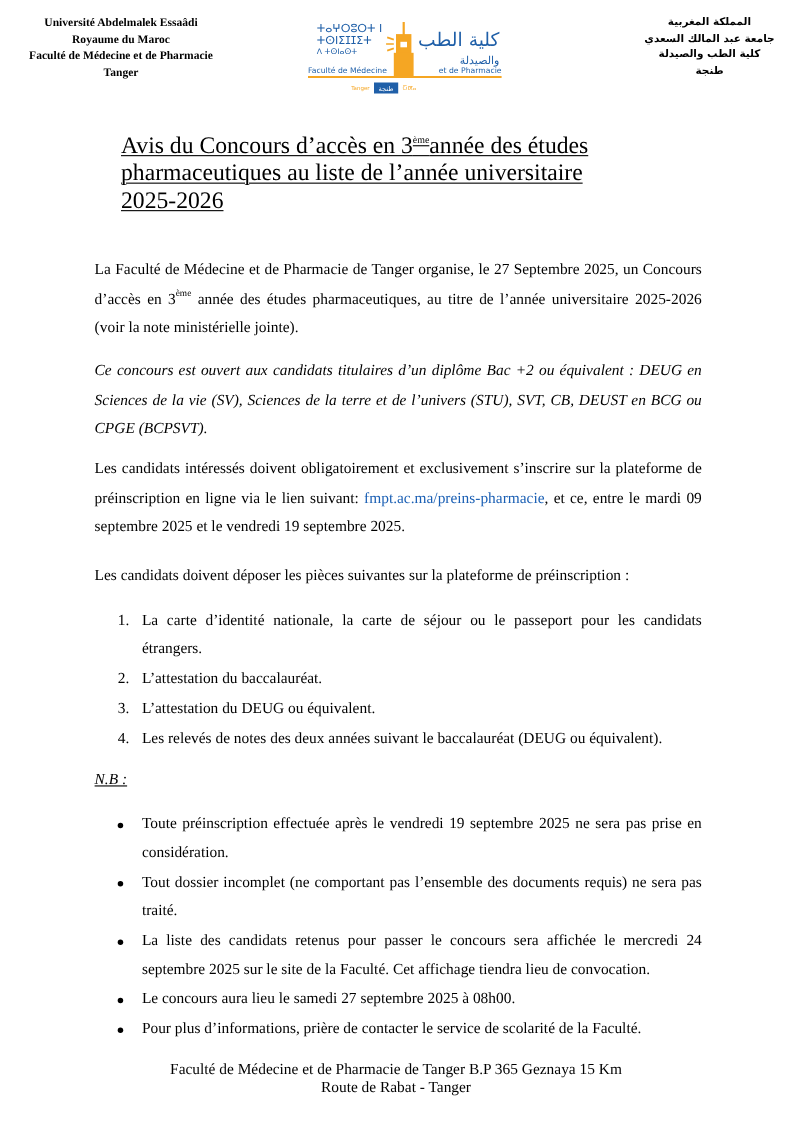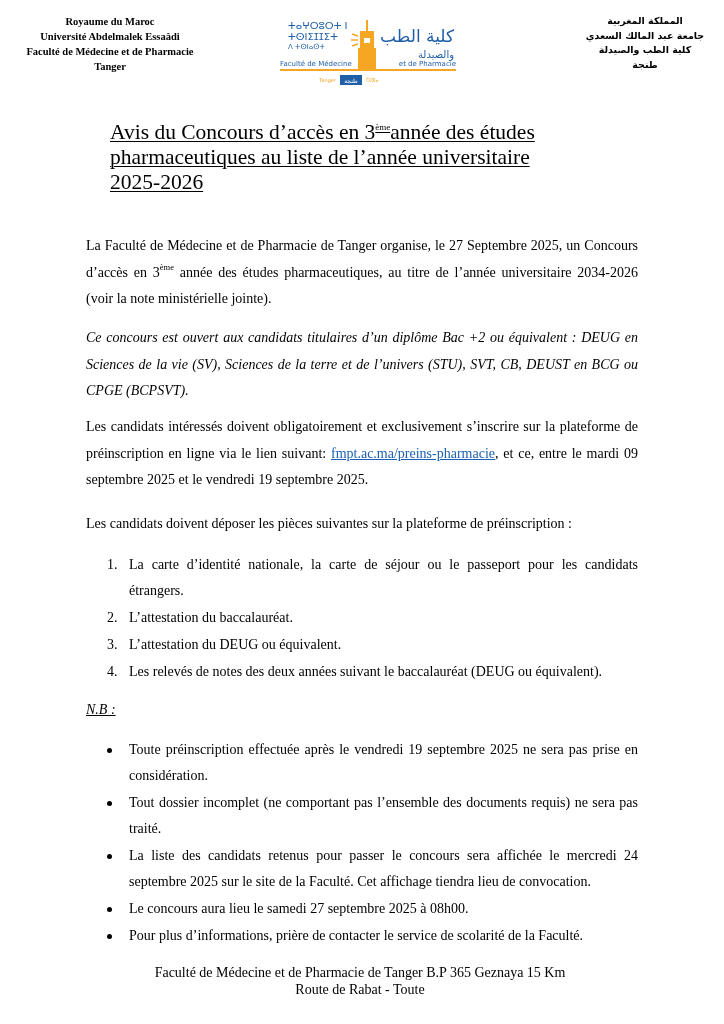--- a/index.html
+++ b/index.html
@@ -14,42 +14,42 @@
 
   .logo { position: absolute; left: 278px; top: 18px; width: 180px; height: 78px; }
 
   .title { position: absolute; left: 110px; top: 120px; width: 500px; 
            font-size: 21.5px; line-height: 25px; }
   .title span.u { text-decoration: underline; text-decoration-thickness: 1px; text-underline-offset: 2px; }
   .title sup { font-size: 9px; vertical-align: 9px; line-height: 0; text-decoration: underline; }
 
   .para { position: absolute; left: 86px; width: 552px; font-size: 14px; line-height: 26.5px; text-align: justify; }
   .para sup { font-size: 8.5px; vertical-align: 7px; line-height: 0; }
-  .link { color: #1a5fb4; text-decoration: underline; }
+  .link { color: #1a5fb4; }
 
   .olist { position: absolute; left: 100px; width: 538px; top: 552px; font-size: 14px; }
   .olist .item { position: relative; padding-left: 29px; line-height: 26px; text-align: justify; margin-bottom: 1px; }
   .olist .num { position: absolute; left: 7px; top: 0; }
 
   .nb { position: absolute; left: 86px; top: 702px; font-size: 14px; font-style: italic; text-decoration: underline; text-align: center; }
 
   .blist { position: absolute; left: 100px; width: 538px; top: 737px; font-size: 14px; }
   .blist .item { position: relative; padding-left: 29px; line-height: 26px; text-align: justify; margin-bottom: 1px; }
   .blist .dot { position: absolute; left: 7px; top: 11px; width: 5px; height: 5px; border-radius: 50%; background: #000; }
 
   .footer { position: absolute; left: 100px; top: 964px; width: 520px; text-align: center; font-size: 14px; line-height: 17px; }
 </style>
 </head>
 <body>
 
 <div class="page">
 
   <div class="hdr-left">
+    <div>Université Abdelmalek Essaâdi</div>
     <div>Royaume du Maroc</div>
-    <div>Université Abdelmalek Essaâdi</div>
     <div>Faculté de Médecine et de Pharmacie</div>
     <div>Tanger</div>
   </div>
 
   <div class="logo">
     <svg width="180" height="78" viewBox="0 0 180 78">
       <text x="10" y="11" font-family="DejaVu Sans, sans-serif" font-size="10" fill="#1f5fa8">ⵜⴰⵖⵔⵓⵔⵜ ⵏ</text>
       <text x="10" y="22" font-family="DejaVu Sans, sans-serif" font-size="10" fill="#1f5fa8">ⵜⵙⵏⵉⵊⵊⵉⵜ</text>
       <text x="10" y="31" font-family="DejaVu Sans, sans-serif" font-size="7" fill="#1f5fa8">ⴷ ⵜⵙⵏⴰⵙⵜ</text>
       <g>
@@ -79,21 +79,21 @@
     <div>كلية الطب والصيدلة</div>
     <div>طنجة</div>
   </div>
 
   <div class="title">
     <div><span class="u"><span>Avis du Concours d’accès en 3</span><sup>ème</sup><span>année des études</span></span></div>
     <div><span class="u">pharmaceutiques au liste de l’année universitaire</span></div>
     <div><span class="u">2025-2026</span></div>
   </div>
 
-  <div class="para" style="top:233px;"><span>La Faculté de Médecine et de Pharmacie de Tanger organise, le 27 Septembre 2025, un Concours d’accès en 3</span><sup>ème</sup><span> année des études pharmaceutiques, au titre de l’année universitaire 2034-2026 (voir la note ministérielle jointe).</span></div>
+  <div class="para" style="top:233px;"><span>La Faculté de Médecine et de Pharmacie de Tanger organise, le 27 Septembre 2025, un Concours d’accès en 3</span><sup>ème</sup><span> année des études pharmaceutiques, au titre de l’année universitaire 2025-2026 (voir la note ministérielle jointe).</span></div>
 
   <div class="para" style="top:325px;font-style:italic;">Ce concours est ouvert aux candidats titulaires d’un diplôme Bac +2 ou équivalent : DEUG en Sciences de la vie (SV), Sciences de la terre et de l’univers (STU), SVT, CB, DEUST en BCG ou CPGE (BCPSVT).</div>
 
   <div class="para" style="top:414px;"><span>Les candidats intéressés doivent obligatoirement et exclusivement s’inscrire sur la plateforme de préinscription en ligne via le lien suivant: </span><a class="link">fmpt.ac.ma/preins-pharmacie</a><span>, et ce, entre le mardi 09 septembre 2025 et le vendredi 19 septembre 2025.</span></div>
 
   <div class="para" style="top:511px;">Les candidats doivent déposer les pièces suivantes sur la plateforme de préinscription :</div>
 
   <div class="olist">
     <div class="item"><span class="num">1.</span><span>La carte d’identité nationale, la carte de séjour ou le passeport pour les candidats étrangers.</span></div>
     <div class="item"><span class="num">2.</span><span>L’attestation du baccalauréat.</span></div>
@@ -106,16 +106,16 @@
   <div class="blist">
     <div class="item"><span class="dot"></span><span>Toute préinscription effectuée après le vendredi 19 septembre 2025 ne sera pas prise en considération.</span></div>
     <div class="item"><span class="dot"></span><span>Tout dossier incomplet (ne comportant pas l’ensemble des documents requis) ne sera pas traité.</span></div>
     <div class="item"><span class="dot"></span><span>La liste des candidats retenus pour passer le concours sera affichée le  mercredi 24 septembre 2025 sur le site de la Faculté. Cet affichage tiendra lieu de convocation.</span></div>
     <div class="item"><span class="dot"></span><span>Le concours aura lieu le samedi 27 septembre 2025 à 08h00.</span></div>
     <div class="item"><span class="dot"></span><span>Pour plus d’informations, prière de contacter le service de scolarité de la Faculté.</span></div>
   </div>
 
   <div class="footer">
     <div>Faculté de Médecine et de Pharmacie de Tanger B.P 365 Geznaya 15 Km</div>
-    <div>Route de Rabat - Toute</div>
+    <div>Route de Rabat - Tanger</div>
   </div>
 
 </div>
 
 </body></html>

